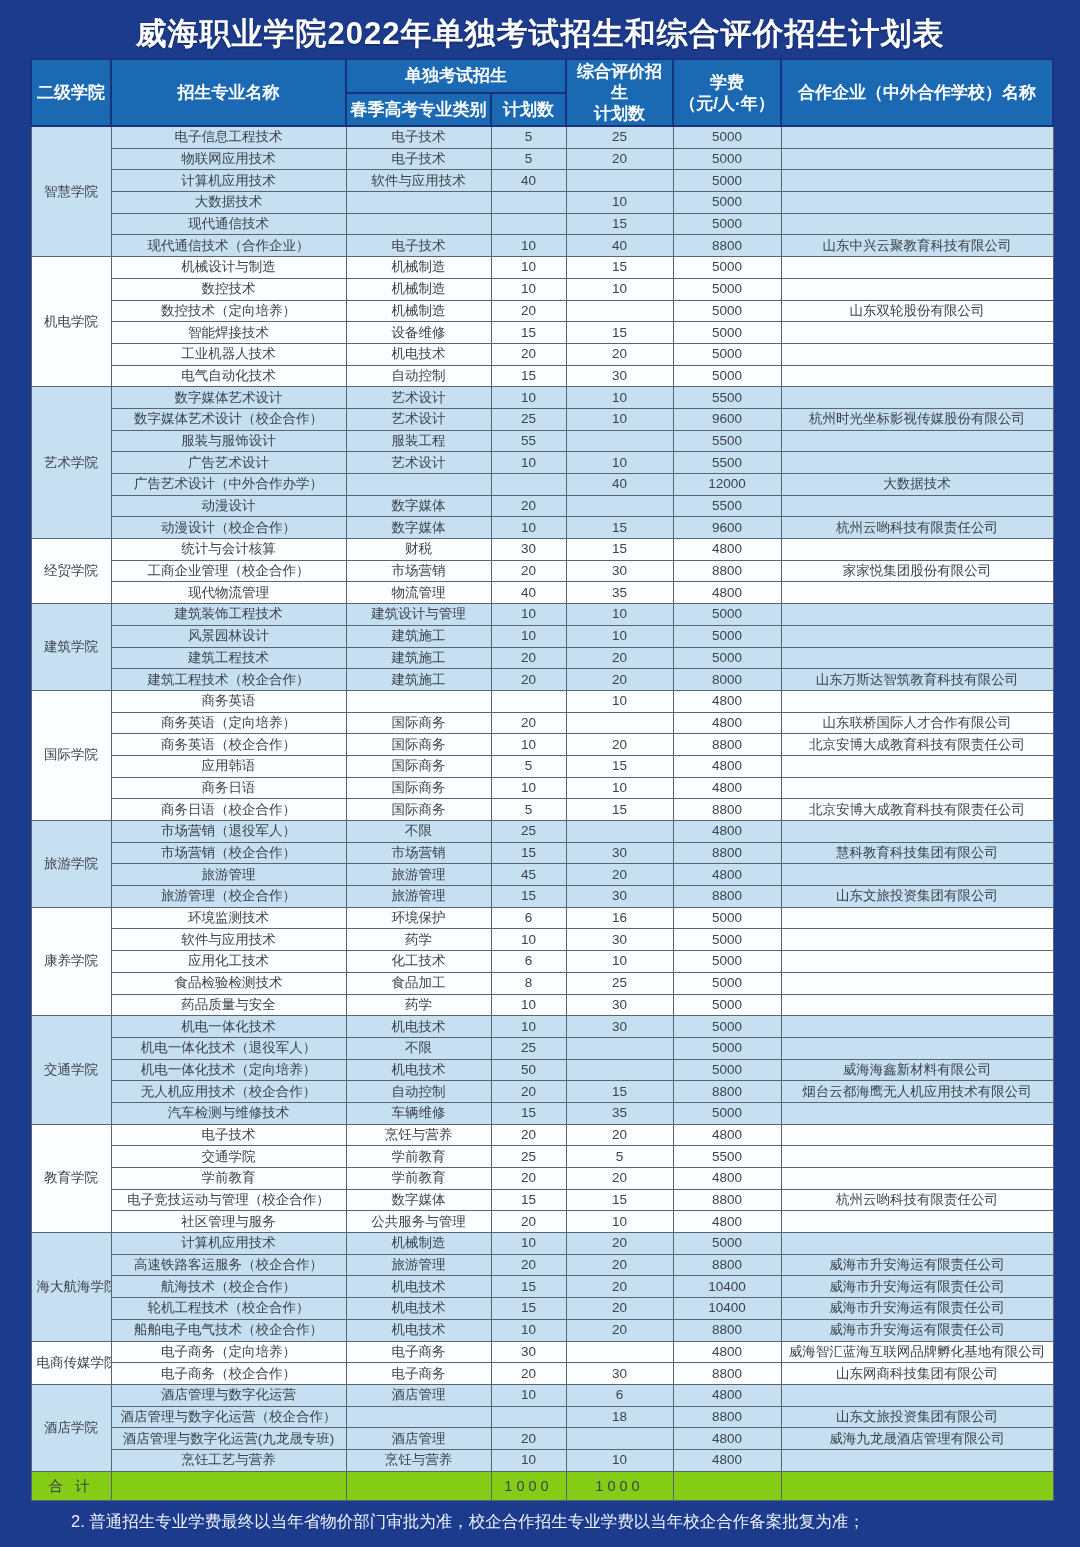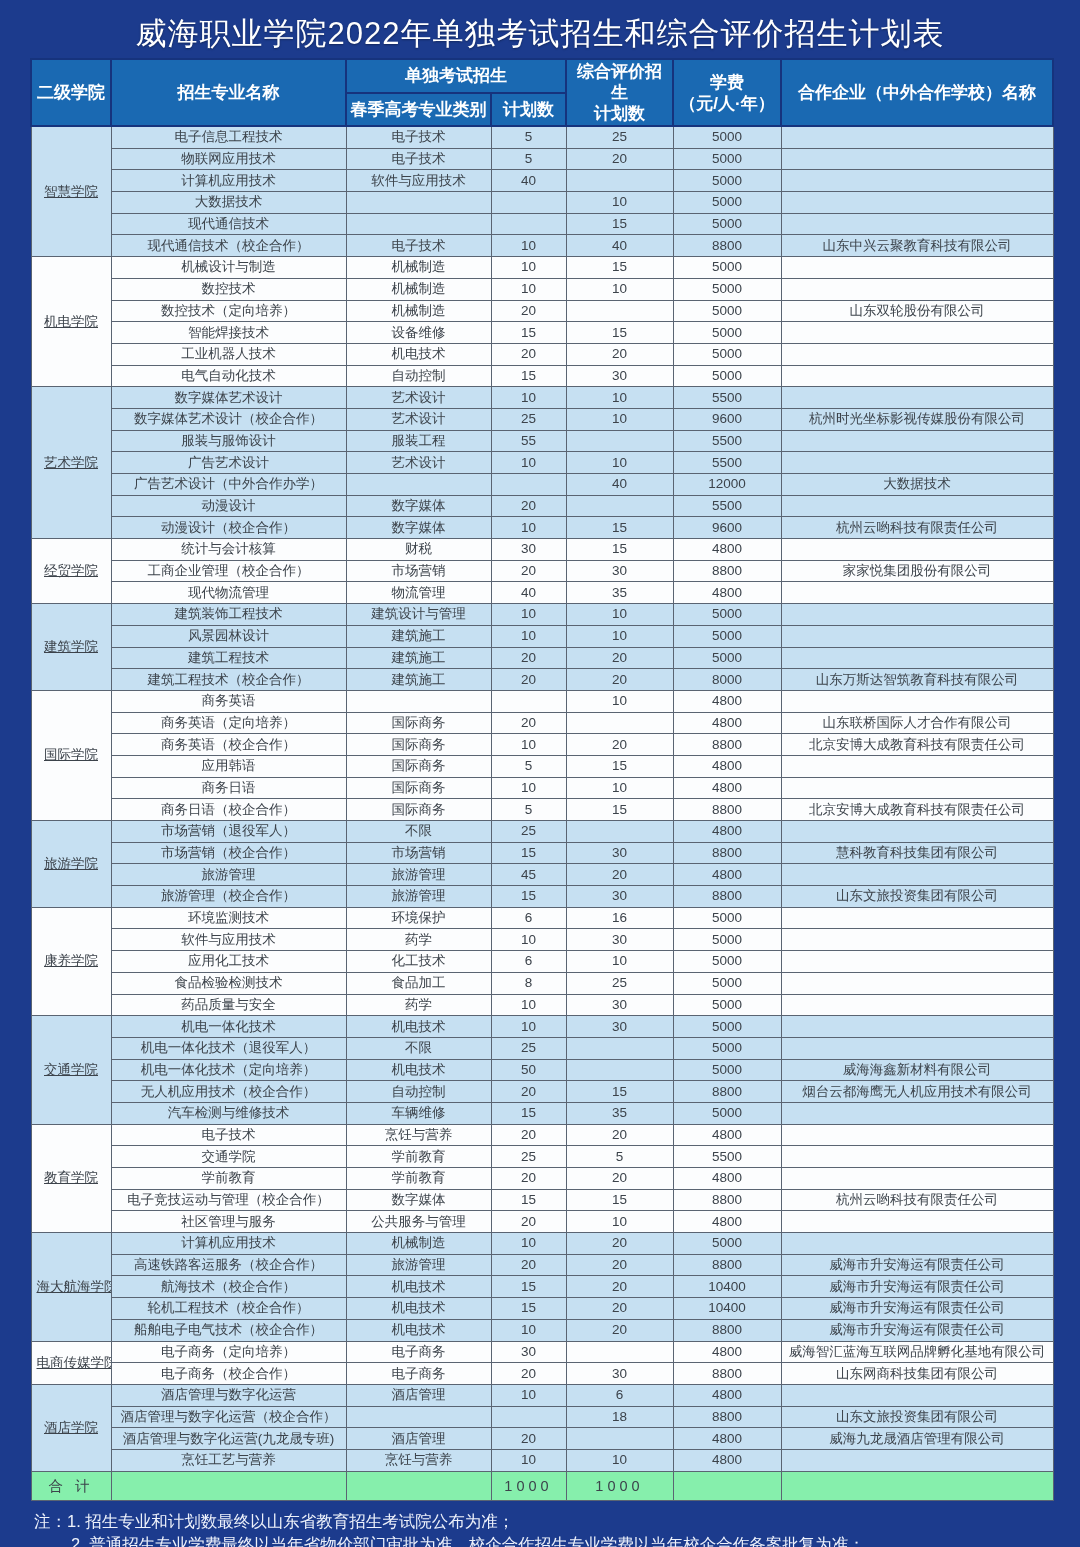--- a/index.html
+++ b/index.html
@@ -7,21 +7,21 @@
     width: 1080px; height: 1547px;
     background: #1c3b8d;
     font-family: "Liberation Sans", "DejaVu Sans", sans-serif;
     overflow: hidden;
   }
   .page { width: 1080px; height: 1547px; position: relative; }
 
   .title {
     color: #ffffff;
     font-size: 31px;
-    font-weight: normal;
+    font-weight: bold;
     text-align: center;
     padding-top: 13px;
     height: 45px;
     letter-spacing: 1px;
     text-shadow: 0 1px 2px rgba(0,0,0,0.35);
   }
 
   table.plan {
     border-collapse: collapse;
     table-layout: fixed;
@@ -54,24 +54,23 @@
     white-space: nowrap;
     overflow: hidden;
   }
   td.left { text-align: left; }
   tr.band-blue  td { background: #c6e0f2; }
   tr.band-white td { background: #fcfdfe; }
   td.college-cell {
     font-size: 13px;
     letter-spacing: 0;
     padding: 0 1px;
-    text-decoration: underline;
   }
   tr.total-row td {
-    background: #86efac;
+    background: #84cc16;
     height: 28px;
     font-size: 14.5px;
     letter-spacing: 4px;
   }
 
   .notes {
     color: #eef2fb;
     font-size: 16.5px;
     line-height: 23px;
     margin: 9px 0 0 34px;
@@ -152,21 +151,21 @@
         </tr>
         <tr class="band-blue">
           <td class="left">现代通信技术</td>
           <td></td>
           <td></td>
           <td>15</td>
           <td>5000</td>
           <td class="left"></td>
         </tr>
         <tr class="band-blue">
-          <td class="left">现代通信技术（校企合作）</td>
+          <td class="left">现代通信技术（合作企业）</td>
           <td>电子技术</td>
           <td>10</td>
           <td>40</td>
           <td>8800</td>
           <td class="left">山东中兴云聚教育科技有限公司</td>
         </tr>
         <tr class="band-white">
           <td rowspan="6" class="college-cell">机电学院</td>
           <td class="left">机械设计与制造</td>
           <td>机械制造</td>
@@ -632,18 +631,17 @@
           <td></td>
           <td>1000</td>
           <td>1000</td>
           <td></td>
           <td></td>
         </tr>
       </tbody>
   </table>
 
   <div class="notes">
-    <div class="note-line">注：1. 招生专业和计划数最终以山东省教育招生考试院公布为准；</div>
     <div class="note-line indent">2. 普通招生专业学费最终以当年省物价部门审批为准，校企合作招生专业学费以当年校企合作备案批复为准；</div>
 
   </div>
 
 </div>
 
 </body></html>

